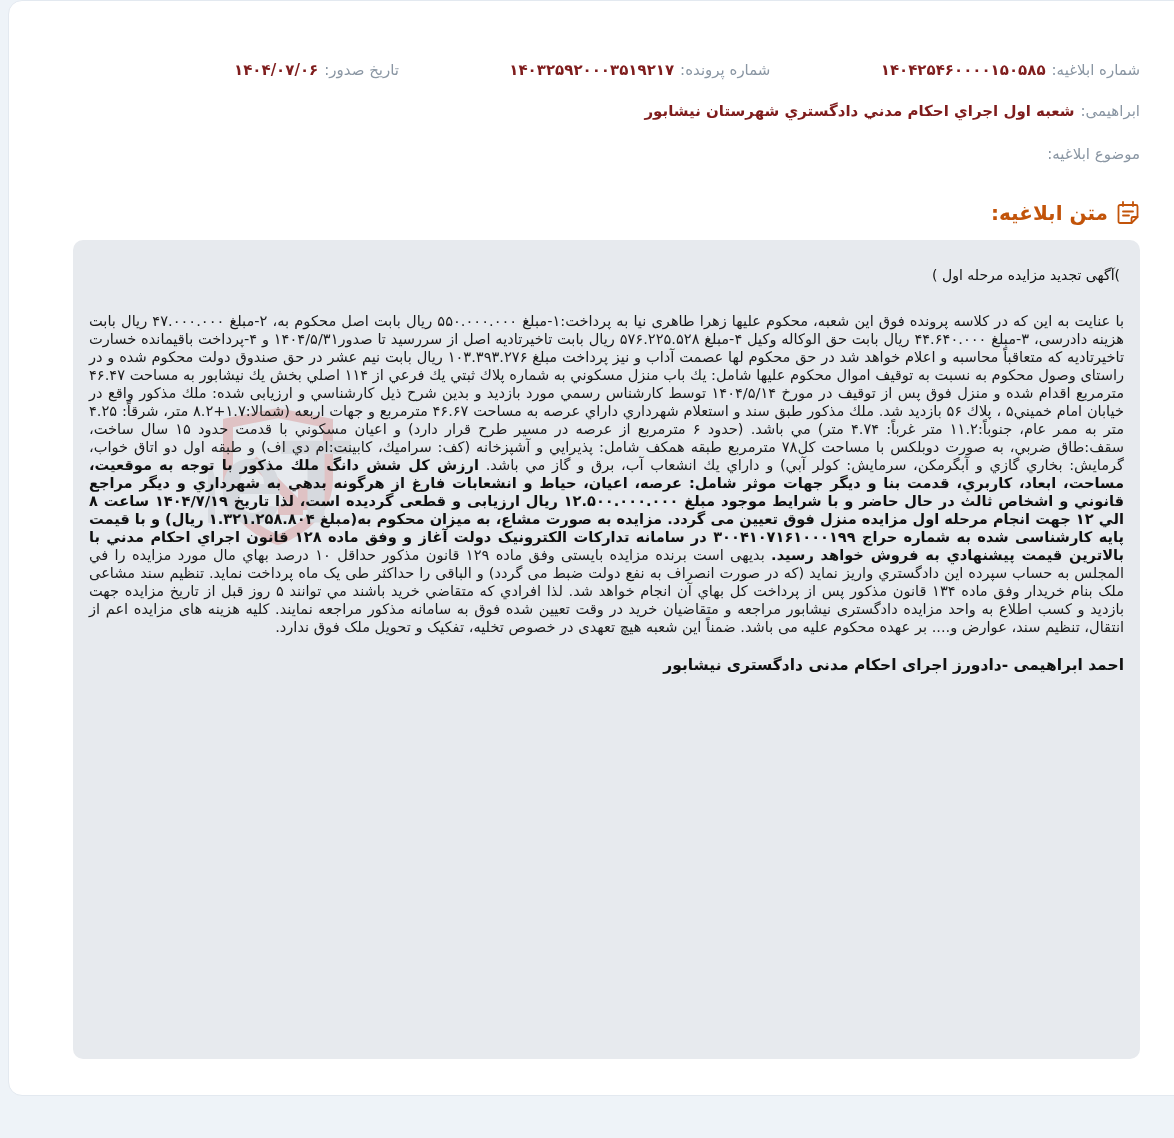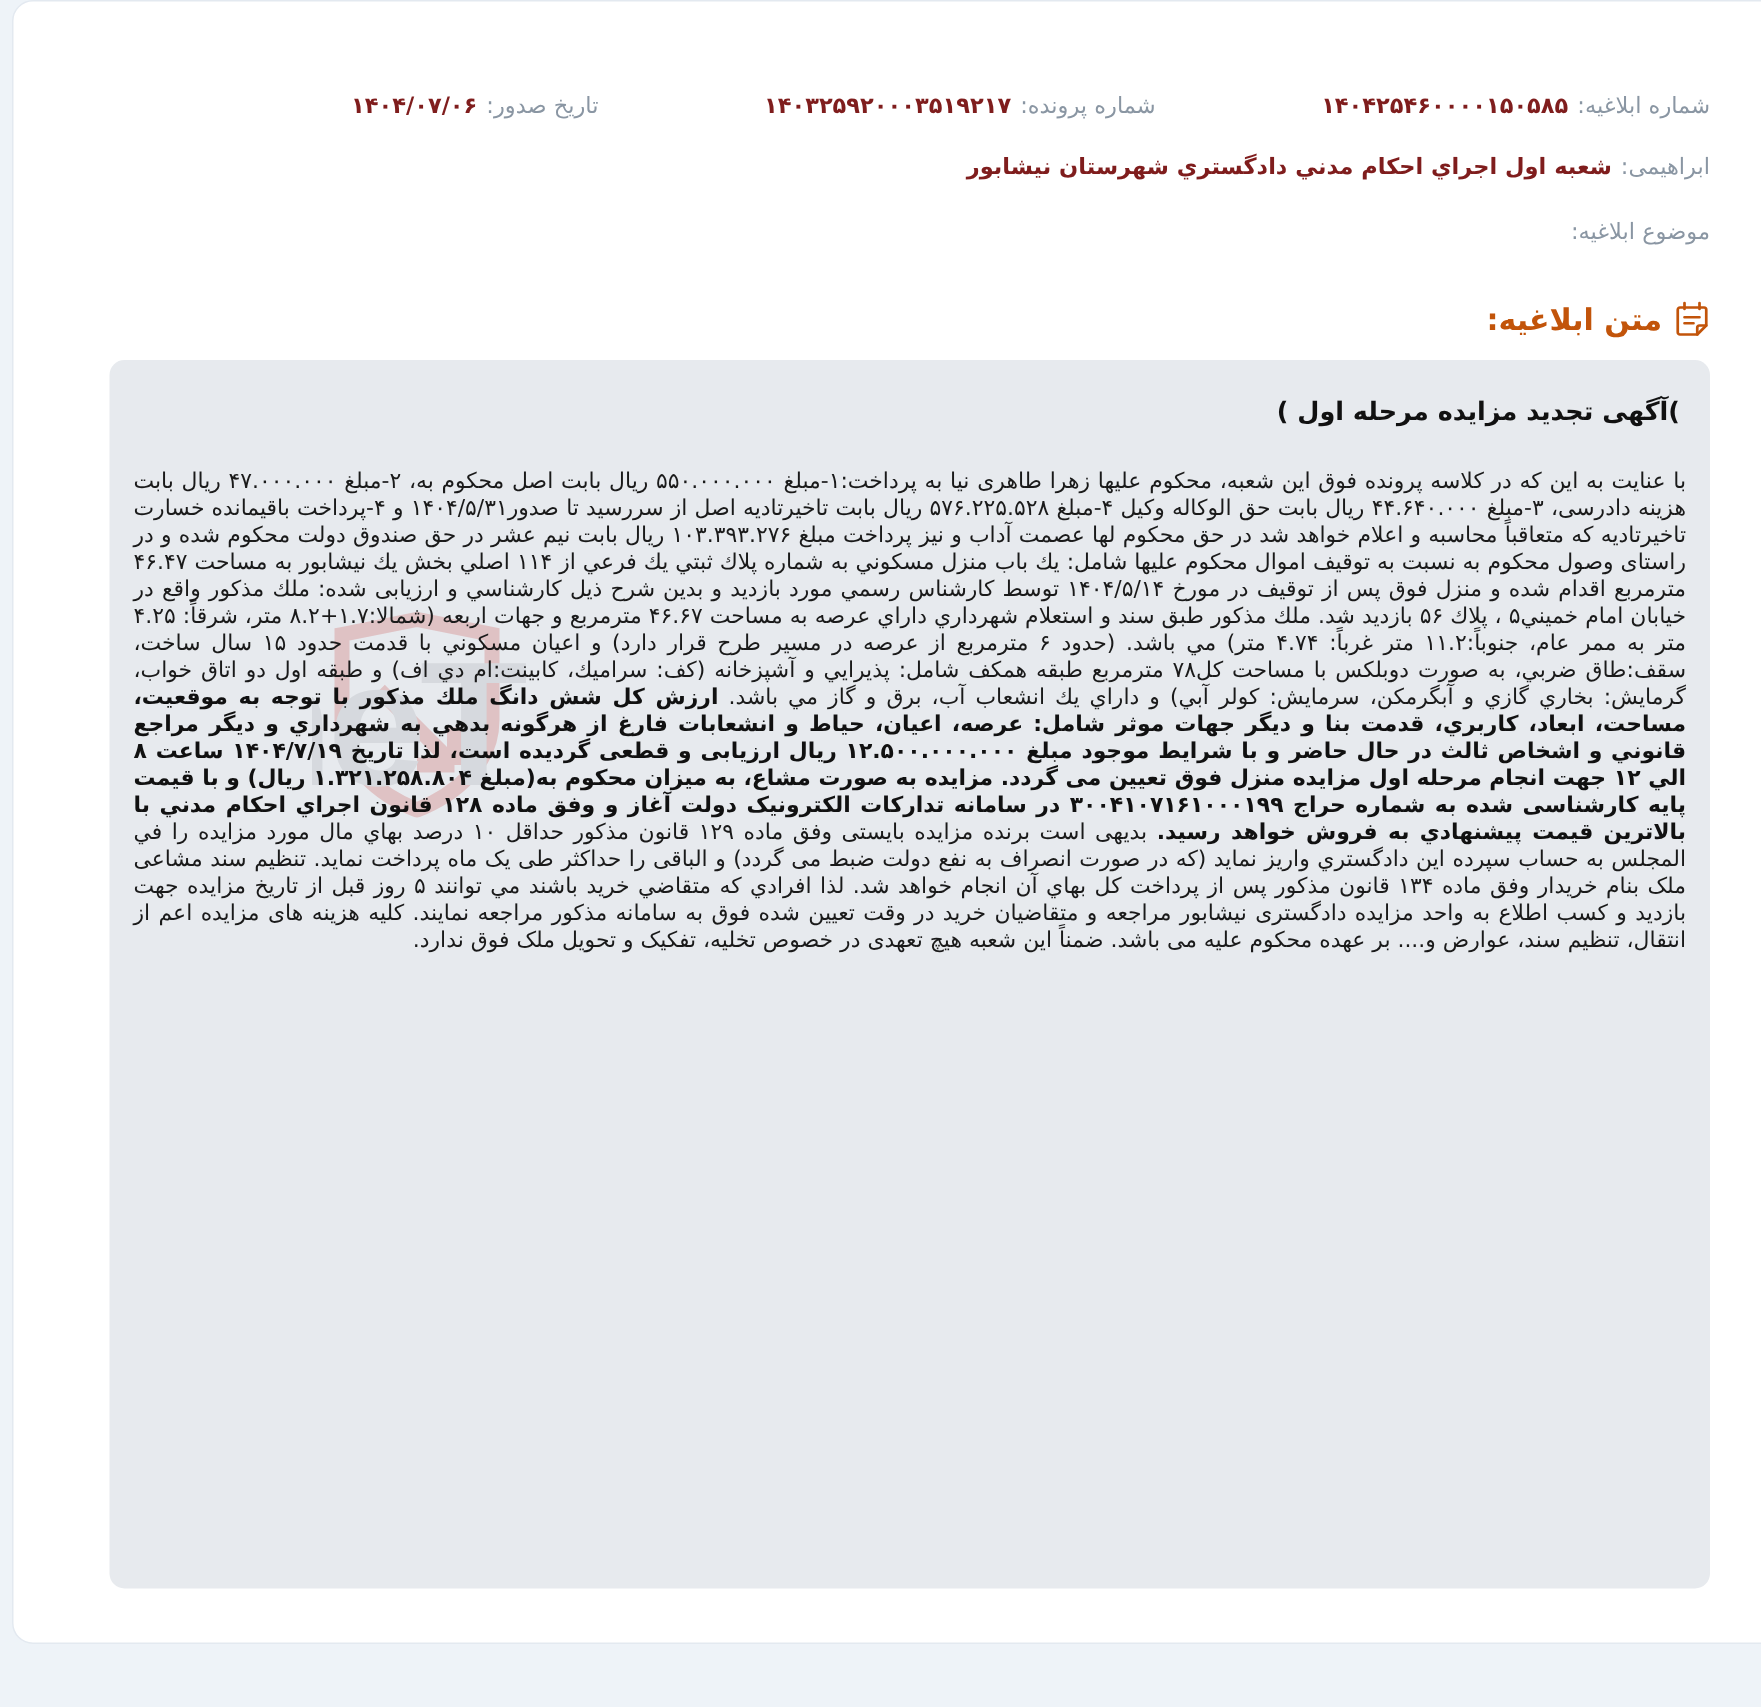--- a/index.html
+++ b/index.html
@@ -88,22 +88,22 @@
       position: absolute;
       left: 135px;
       top: 165px;
       width: 620px;
       height: 140px;
       pointer-events: none;
       opacity: 0.55;
     }
     .notice-title {
       position: relative;
-      font-weight: bold;
-      font-size: 17px;
+      font-weight: normal;
+      font-size: 14px;
       color: #111;
       line-height: 30px;
       margin: 0 0 22px 0;
       padding-right: 4px;
     }
     .body-text {
       position: relative;
       font-size: 14.6px;
       line-height: 18px;
       color: #1a1a1a;
@@ -168,14 +168,15 @@
         <path d="M20 18 L70 8 L120 18 L120 75 C120 105 95 125 70 135 C45 125 20 105 20 75 Z"></path>
         <path d="M45 55 L95 105 M95 105 L95 80 M95 105 L70 105"></path>
       </g>
       <text x="140" y="118" font-family="Liberation Sans, sans-serif" font-size="118" font-weight="bold" fill="#c9ccd1" letter-spacing="-4">AriaTender.neT</text>
     </svg>
 
     <p class="notice-title">)آگهی تجدید مزایده مرحله اول )</p>
 
     <p class="body-text"><span>با عنایت به این که در کلاسه پرونده فوق این شعبه، محکوم علیها زهرا طاهری نیا به پرداخت:۱-مبلغ ۵۵۰.۰۰۰.۰۰۰ ریال بابت اصل محکوم به، ۲-مبلغ ۴۷.۰۰۰.۰۰۰ ریال بابت هزینه دادرسی، ۳-مبلغ ۴۴.۶۴۰.۰۰۰ ریال بابت حق الوکاله وکیل ۴-مبلغ ۵۷۶.۲۲۵.۵۲۸ ریال بابت تاخیرتادیه اصل از سررسید تا صدور۱۴۰۴/۵/۳۱ و ۴-پرداخت باقیمانده خسارت تاخیرتادیه که متعاقباً محاسبه و اعلام خواهد شد در حق محکوم لها عصمت آداب و نیز پرداخت مبلغ ۱۰۳.۳۹۳.۲۷۶ ریال بابت نیم عشر در حق صندوق دولت محکوم شده و در راستای وصول محکوم به نسبت به توقیف اموال محکوم علیها شامل: يك باب منزل مسكوني به شماره پلاك ثبتي يك فرعي از ۱۱۴ اصلي بخش يك نيشابور به مساحت ۴۶.۴۷ مترمربع اقدام شده و منزل فوق پس از توقیف در مورخ ۱۴۰۴/۵/۱۴ توسط كارشناس رسمي مورد بازديد و بدين شرح ذيل كارشناسي و ارزیابی شده: ملك مذكور واقع در خيابان امام خميني۵ ، پلاك ۵۶ بازديد شد. ملك مذكور طبق سند و استعلام شهرداري داراي عرصه به مساحت ۴۶.۶۷ مترمربع و جهات اربعه (شمالا:۱.۷+۸.۲ متر، شرقاً: ۴.۲۵ متر به ممر عام، جنوباً:۱۱.۲ متر غرباً: ۴.۷۴ متر) مي باشد. (حدود ۶ مترمربع از عرصه در مسير طرح قرار دارد) و اعيان مسكوني با قدمت حدود ۱۵ سال ساخت، سقف:طاق ضربي، به صورت دوبلكس با مساحت كل۷۸ مترمربع طبقه همكف شامل: پذيرايي و آشپزخانه (كف: سراميك، كابينت:ام دي اف) و طبقه اول دو اتاق خواب، گرمايش: بخاري گازي و آبگرمكن، سرمايش: كولر آبي) و داراي يك انشعاب آب، برق و گاز مي باشد. </span><b>ارزش كل شش دانگ ملك مذكور با توجه به موقعيت، مساحت، ابعاد، كاربري، قدمت بنا و ديگر جهات موثر شامل: عرصه، اعيان، حياط و انشعابات فارغ از هرگونه بدهي به شهرداري و ديگر مراجع قانوني و اشخاص ثالث در حال حاضر و با شرايط موجود مبلغ ۱۲.۵۰۰.۰۰۰.۰۰۰ ریال ارزیابی و قطعی گردیده است، لذا تاریخ ۱۴۰۴/۷/۱۹ ساعت ۸ الي ۱۲ جهت انجام مرحله اول مزایده منزل فوق تعيين می گردد. مزايده به صورت مشاع، به میزان محکوم به(مبلغ ۱.۳۲۱.۲۵۸.۸۰۴ ریال) و با قیمت پایه كارشناسی شده به شماره حراج ۳۰۰۴۱۰۷۱۶۱۰۰۰۱۹۹ در سامانه تدارکات الکترونیک دولت آغاز و وفق ماده ۱۲۸ قانون اجراي احكام مدني با بالاترين قيمت پيشنهادي به فروش خواهد رسيد.</b><span> بديهی است برنده مزايده بايستی وفق ماده ۱۲۹ قانون مذكور حداقل ۱۰ درصد بهاي مال مورد مزايده را في المجلس به حساب سپرده اين دادگستري واريز نمايد (كه در صورت انصراف به نفع دولت ضبط می گردد) و الباقی را حداکثر طی یک ماه پرداخت نماید. تنظیم سند مشاعی ملک بنام خریدار وفق ماده ۱۳۴ قانون مذكور پس از پرداخت كل بهاي آن انجام خواهد شد. لذا افرادي كه متقاضي خريد باشند مي توانند ۵ روز قبل از تاريخ مزايده جهت بازديد و كسب اطلاع به واحد مزایده دادگستری نیشابور مراجعه و متقاضیان خرید در وقت تعیین شده فوق به سامانه مذکور مراجعه نمایند. کلیه هزینه های مزایده اعم از انتقال، تنظیم سند، عوارض و.... بر عهده محکوم علیه می باشد. ضمناً این شعبه هیچ تعهدی در خصوص تخلیه، تفکیک و تحویل ملک فوق ندارد.</span></p>
 
+    <p class="signature">احمد ابراهیمی -دادورز اجرای احکام مدنی دادگستری نیشابور</p>
   </div>
 </div>
 
 </body></html>

